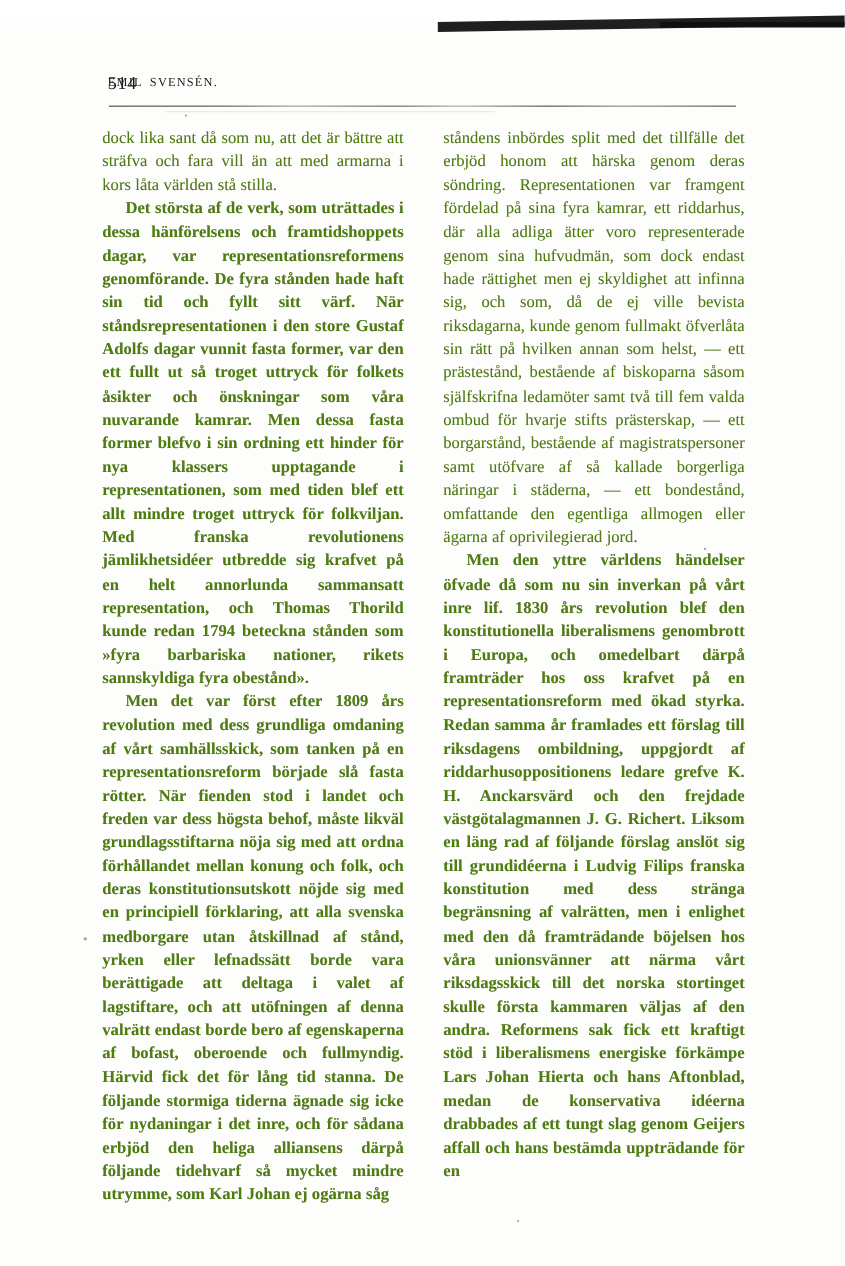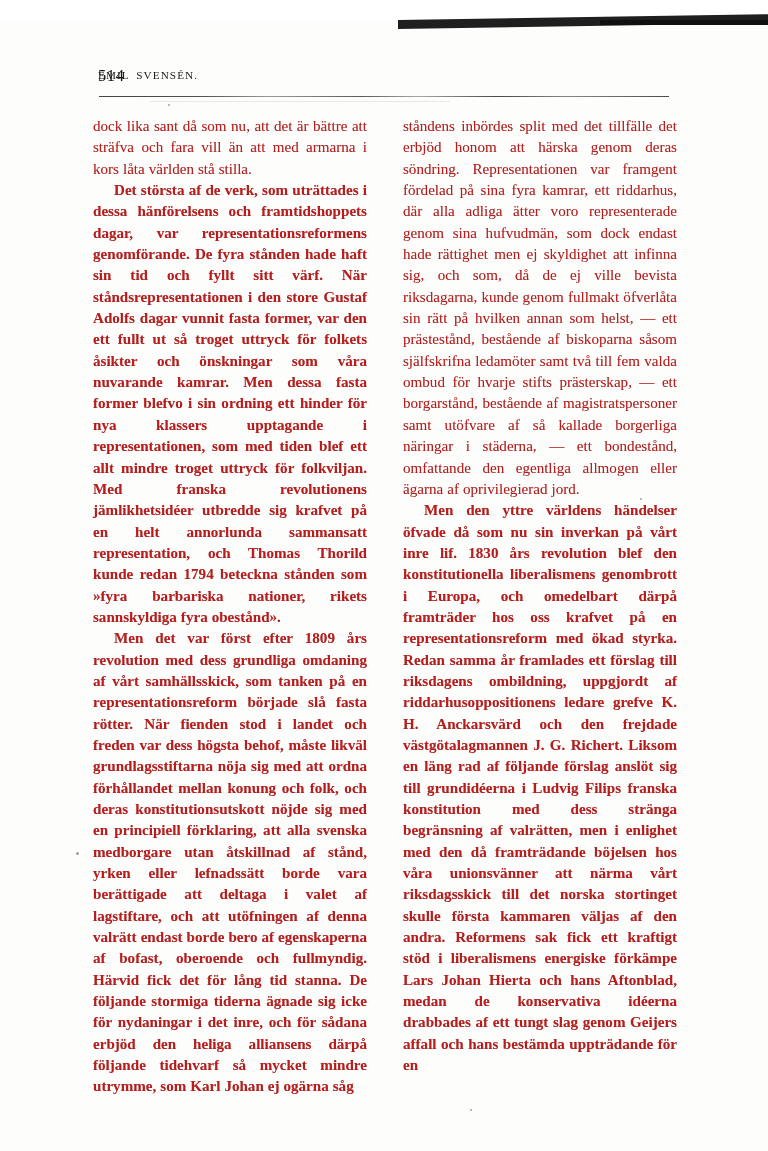--- a/index.html
+++ b/index.html
@@ -109,21 +109,21 @@
   }
   .col {
     width: 274px;
   }
   .col p {
     margin: 0;
     font-size: 15.1px;
     line-height: 21.35px;
     text-align: justify;
     text-justify: inter-word;
-    color: #b91c1c;
+    color: #4d7c0f;
     -webkit-hyphens: none;
     hyphens: none;
     word-spacing: .2px;
   }
   .col p.indent { text-indent: 21px; }
   .col p + p { margin-top: 0; font-weight: bold; }
 
   
   .col p { text-shadow: 0 0 .25px rgba(0,0,0,.22); }
 </style>

